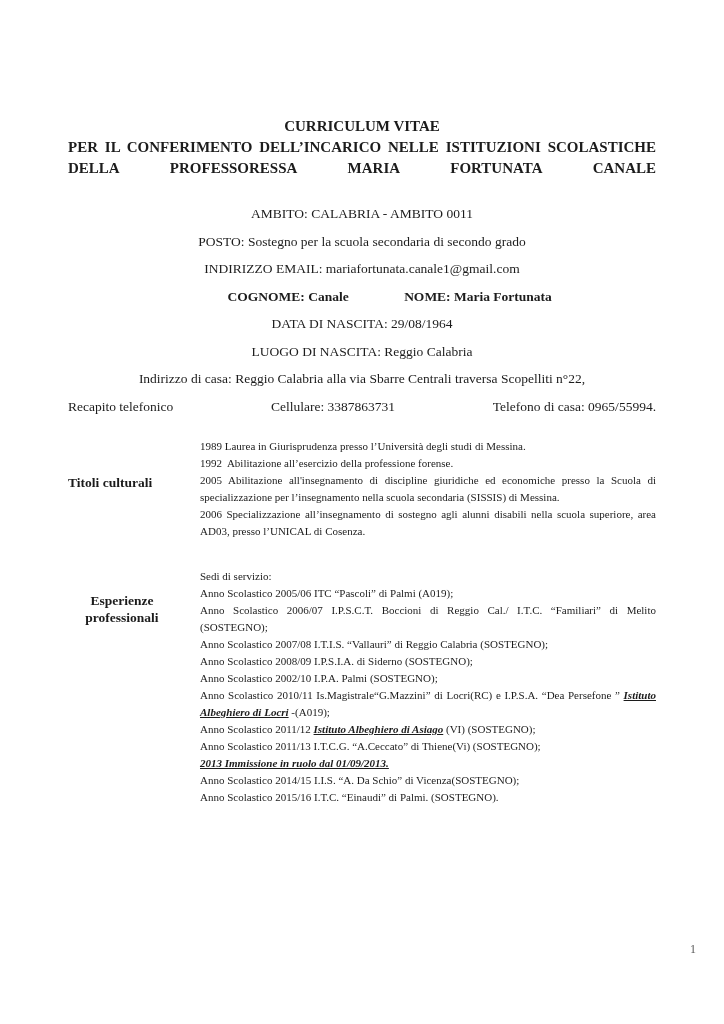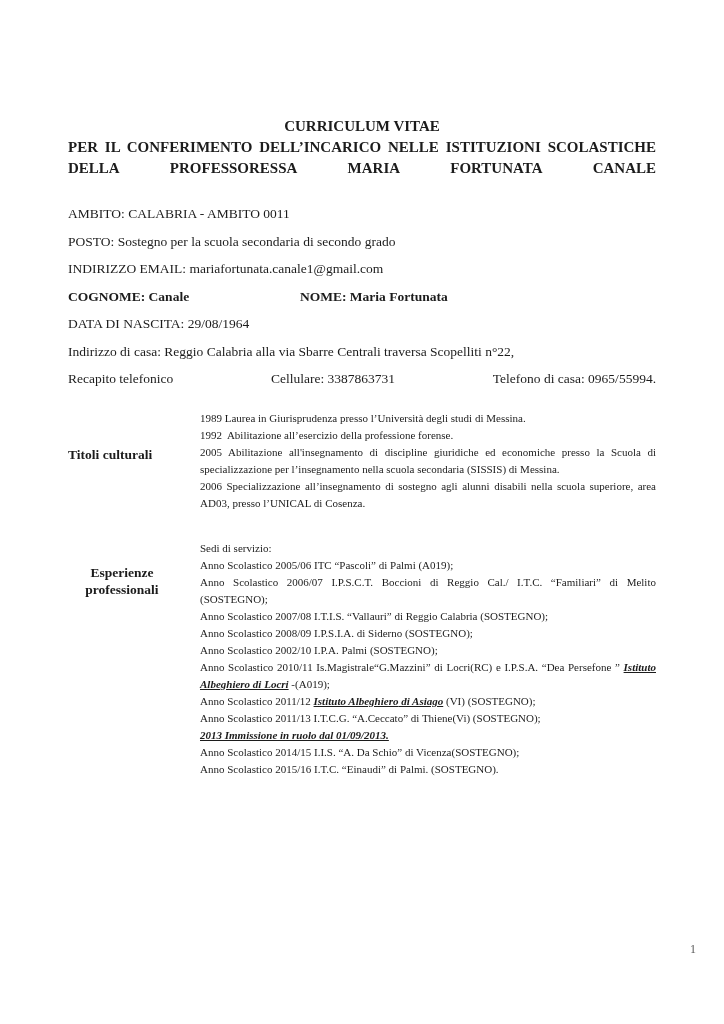--- a/index.html
+++ b/index.html
@@ -9,21 +9,21 @@
     width: 724px;
     height: 1024px;
     margin: 0 auto;
     background: #ffffff;
     box-sizing: border-box;
     padding: 116px 68px 0 68px;
     font-family: "Liberation Serif", serif;
     color: #1c1c1c;
     overflow: hidden;
   }
-  p { margin: 0; }
+  p { margin: 0; text-align: center; }
 
   
   .title-block { font-weight: bold; font-size: 15px; line-height: 21px; }
   .t-center { text-align: center; }
   .t-just { text-align: justify; text-align-last: justify; }
 
   
   .info { margin-top: 26px; font-size: 13.5px; }
   .info p { line-height: 18px; margin-bottom: 9.5px; }
   .bold { font-weight: bold; }
@@ -73,20 +73,21 @@
   </div>
 
   <div class="info">
     <p>AMBITO: CALABRIA - AMBITO 0011</p>
     <p>POSTO: Sostegno per la scuola secondaria di secondo grado</p>
     <p>INDIRIZZO EMAIL: mariafortunata.canale1@gmail.com</p>
     <p class="bold name-row">
       <span class="cognome">COGNOME: Canale</span><span>NOME: Maria Fortunata</span>
     </p>
     <p>DATA DI NASCITA: 29/08/1964</p>
+    <p>LUOGO DI NASCITA: Reggio Calabria</p>
     <p>Indirizzo di casa: Reggio Calabria alla via Sbarre Centrali traversa Scopelliti n°22,</p>
     <p class="phone-row">
       <span>Recapito telefonico</span>
       <span>Cellulare: 3387863731</span>
       <span>Telefono di casa: 0965/55994.</span>
     </p>
   </div>
 
   <div class="section">
     <div class="sec-label titoli">Titoli culturali</div>

